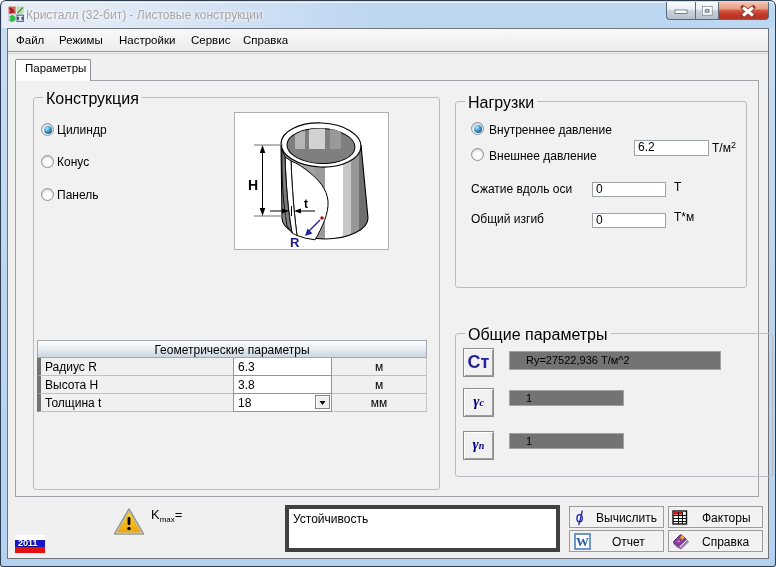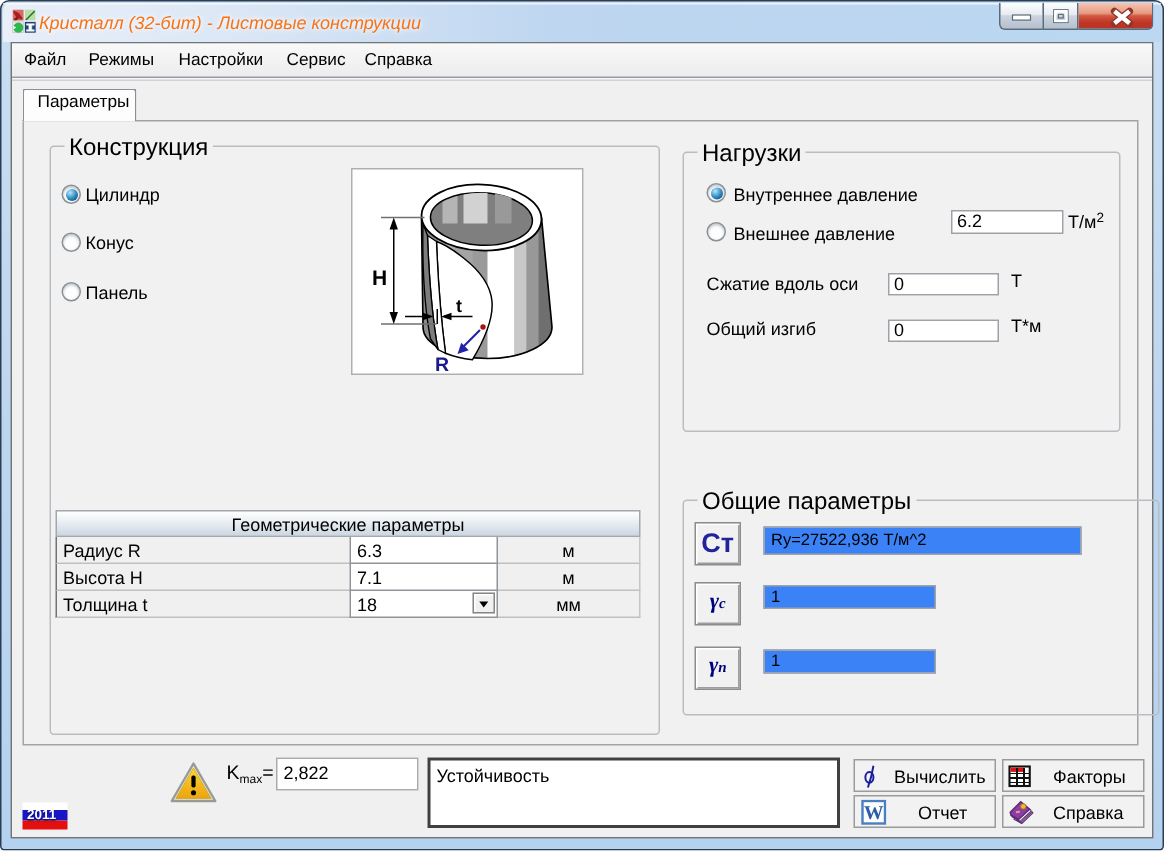--- a/index.html
+++ b/index.html
@@ -4,21 +4,21 @@
 <style>
 * { margin:0; padding:0; box-sizing:border-box; }
 html,body { width:776px; height:567px; overflow:hidden; }
 body { font-family:"Liberation Sans", sans-serif; font-size:12px; color:#000; }
 #win { position:relative; width:776px; height:567px; background:#2a3d52; border-radius:6px 6px 3px 3px; }
 #aero { position:absolute; left:1px; top:1px; width:774px; height:565px; border-radius:5px 5px 2px 2px;
   background:linear-gradient(to bottom, #c9def3 0%, #bdd6ef 50%, #b4d2f0 100%); }
 #titlebar { position:absolute; left:2px; top:2px; width:772px; height:26px; border-radius:5px 5px 0 0;
   background:linear-gradient(to right, #e9eef8 0%, #dde8f6 18%, #bed6f0 48%, #bbd7f2 100%); }
 #titlebar:before { content:""; position:absolute; left:0; top:0; width:100%; height:1px; background:rgba(255,255,255,.7); }
-#title-text { position:absolute; left:26px; top:8px; font-size:12px; color:#f97316; text-shadow:0 0 3px #fff, 0 0 6px #fff; white-space:nowrap;font-style:italic; }
+#title-text { position:absolute; left:26px; top:8px; font-size:12px; color:#a3a3a3; text-shadow:0 0 3px #fff, 0 0 6px #fff; white-space:nowrap; }
 #appicon { position:absolute; left:8px; top:6px; }
 
 #capbtns { position:absolute; left:666px; top:2px; height:18px; display:flex; }
 .cb { height:18px; border:1px solid #5d6a78; border-top:none; background:linear-gradient(to bottom,#fdfefe 0%,#e7ecf2 45%,#ccd5df 50%,#b4c0cd 100%); position:relative; }
 .cb.min { width:29px; border-radius:0 0 0 4px; border-right:none; }
 .cb.max { width:24px; }
 .cb.close { width:50px; border-radius:0 0 4px 0; border-left:none;
   background:linear-gradient(to bottom,#f5c4b2 0%,#e89c83 40%,#d25a43 50%,#c03627 75%,#b63425 100%); }
 
 #client { position:absolute; left:7px; top:28px; width:762px; height:531px; background:#f0f0f0; border:1px solid #6e747a; }
@@ -39,23 +39,23 @@
   background:radial-gradient(circle at 35% 30%, #b8e8fa 0%, #3c98cc 45%, #0d4e7e 85%, #0a3c62 100%); }
 .lbl { position:absolute; font-size:12px; white-space:nowrap; }
 
 .tin { position:absolute; background:#fff; border:1px solid #9da2a8; font-size:12px; padding:0 0 0 3px; line-height:13px; }
 
 .fbtn { position:absolute; background:#f2f2f2; border:1px solid #9b9b9b; font-size:12px; }
 
 .b3d { position:absolute; width:31px; height:29px; background:#f1f1f1; border:1px solid #8c8c8c;
   box-shadow:inset 1px 1px 0 #ffffff, inset -1px -1px 0 #9d9d9d; text-align:center;
   color:#00007d; font-family:"Liberation Serif", serif; font-weight:bold; }
-.rof { position:absolute; background:#3b82f6; border:1px solid #a2a2a2; font-size:11px; padding-left:4px; }
+.rof { position:absolute; background:#737373; border:1px solid #a2a2a2; font-size:11px; padding-left:16px; }
 .trow { position:absolute; left:0; width:390px; height:18px; }
-.tc1 { position:absolute; left:0; top:0; width:236px; height:18px; background:#f0f0f0; border-left:1px solid #737373; border-bottom:1px solid #c0c0c0; padding:2px 0 0 4px; }
+.tc1 { position:absolute; left:0; top:0; width:236px; height:18px; background:#f0f0f0; border-left:4px solid #737373; border-bottom:1px solid #c0c0c0; padding:2px 0 0 4px; }
 .tc2 { position:absolute; left:196px; top:0; width:99px; height:18px; background:#fff; border:1px solid #8f959b; border-top:none; padding:2px 0 0 4px; }
 .tc3 { position:absolute; left:295px; top:0; width:95px; height:18px; background:#f0f0f0; border-right:1px solid #c6c6c6; border-bottom:1px solid #c0c0c0; text-align:center; padding-top:2px; }
 </style>
 </head>
 <body>
 <div id="win">
   <div id="aero"></div>
   <div id="titlebar"></div>
   <div id="appicon"><svg width="16" height="16" viewBox="0 0 16 16">
     <rect x="0.5" y="0.5" width="7.2" height="7.2" fill="#d66a6a"></rect>
@@ -167,21 +167,21 @@
     <div id="gtable" style="position:absolute; left:29px; top:311px; width:390px; height:72px;">
       <div style="position:absolute; left:0; top:0; width:390px; height:18px; border:1px solid #a3a8ae;
         background:linear-gradient(to bottom,#ffffff 0%,#e9eef3 45%,#ccd7e2 100%); text-align:center; padding-top:2px;">Геометрические параметры</div>
       <div class="trow" style="top:18px;">
           <div class="tc1">Радиус R</div>
           <div class="tc2">6.3</div>
           <div class="tc3">м</div>
         </div>
       <div class="trow" style="top:36px;">
           <div class="tc1">Высота H</div>
-          <div class="tc2">7.1</div>
+          <div class="tc2">3.8</div>
           <div class="tc3">м</div>
         </div>
       <div class="trow" style="top:54px;">
           <div class="tc1">Толщина t</div>
           <div class="tc2">18
         <div style="position:absolute; right:1px; top:1px; width:15px; height:14px; background:#f0f0f0; border:1px solid #858585; box-shadow:inset 1px 1px 0 #fff;">
           <svg width="13" height="12" style="position:absolute;left:0;top:1px;">
                 <path d="M3.5,4 L9.5,4 L6.5,8 Z" fill="#000"></path>
               </svg>
         </div></div>
@@ -228,22 +228,21 @@
           <linearGradient id="wg" x1="0" y1="0" x2="0" y2="1">
         <stop offset="0" stop-color="#ffd52e"></stop>
             <stop offset="0.55" stop-color="#f4b91a"></stop>
             <stop offset="1" stop-color="#eaa512"></stop>
       </linearGradient>
         </defs>
       <rect x="15.6" y="10" width="2.8" height="8" rx="1.2" fill="#000"></rect>
       <circle cx="17" cy="21.5" r="1.7" fill="#000"></circle>
     </svg>
     <span style="position:absolute; left:143px; top:478px; font-size:13px;">K<span style="font-size:8px; vertical-align:-3px;">max</span>=</span>
-    <div style="position:absolute; left:176px; top:476px; width:95px; height:22px; background:#fff; border:1px solid #ababab; padding:2px 0 0 4px;">2,822</div>
-    <div style="position:absolute; left:277px; top:476px; width:275px; height:47px; background:#fff; border:2px solid #404040; padding:3px 0 0 4px;">Устойчивость</div>
+    <div style="position:absolute; left:277px; top:476px; width:275px; height:47px; background:#fff; border:4px solid #404040; padding:3px 0 0 4px;">Устойчивость</div>
     <div class="fbtn" style="left:660px; top:477px; width:95px; height:22px;">
       <svg width="16" height="16" style="position:absolute;left:3px;top:3px;" viewBox="0 0 16 16">
         <rect x="1" y="1" width="13.5" height="13" fill="#fff" stroke="#111" stroke-width="1.4"></rect>
         <rect x="1.8" y="1.8" width="4.2" height="2.8" fill="#dd1111"></rect>
         <rect x="6.6" y="1.8" width="4.2" height="2.8" fill="#dd1111"></rect>
         <g shape-rendering="crispEdges">
         <path d="M1,5.5 H14.5 M1,8.5 H14.5 M1,11.5 H14.5" stroke="#111" stroke-width="1"></path>
         <path d="M6,2 V14 M10.8,2 V14" stroke="#111" stroke-width="1"></path>
         </g>
       </svg>

